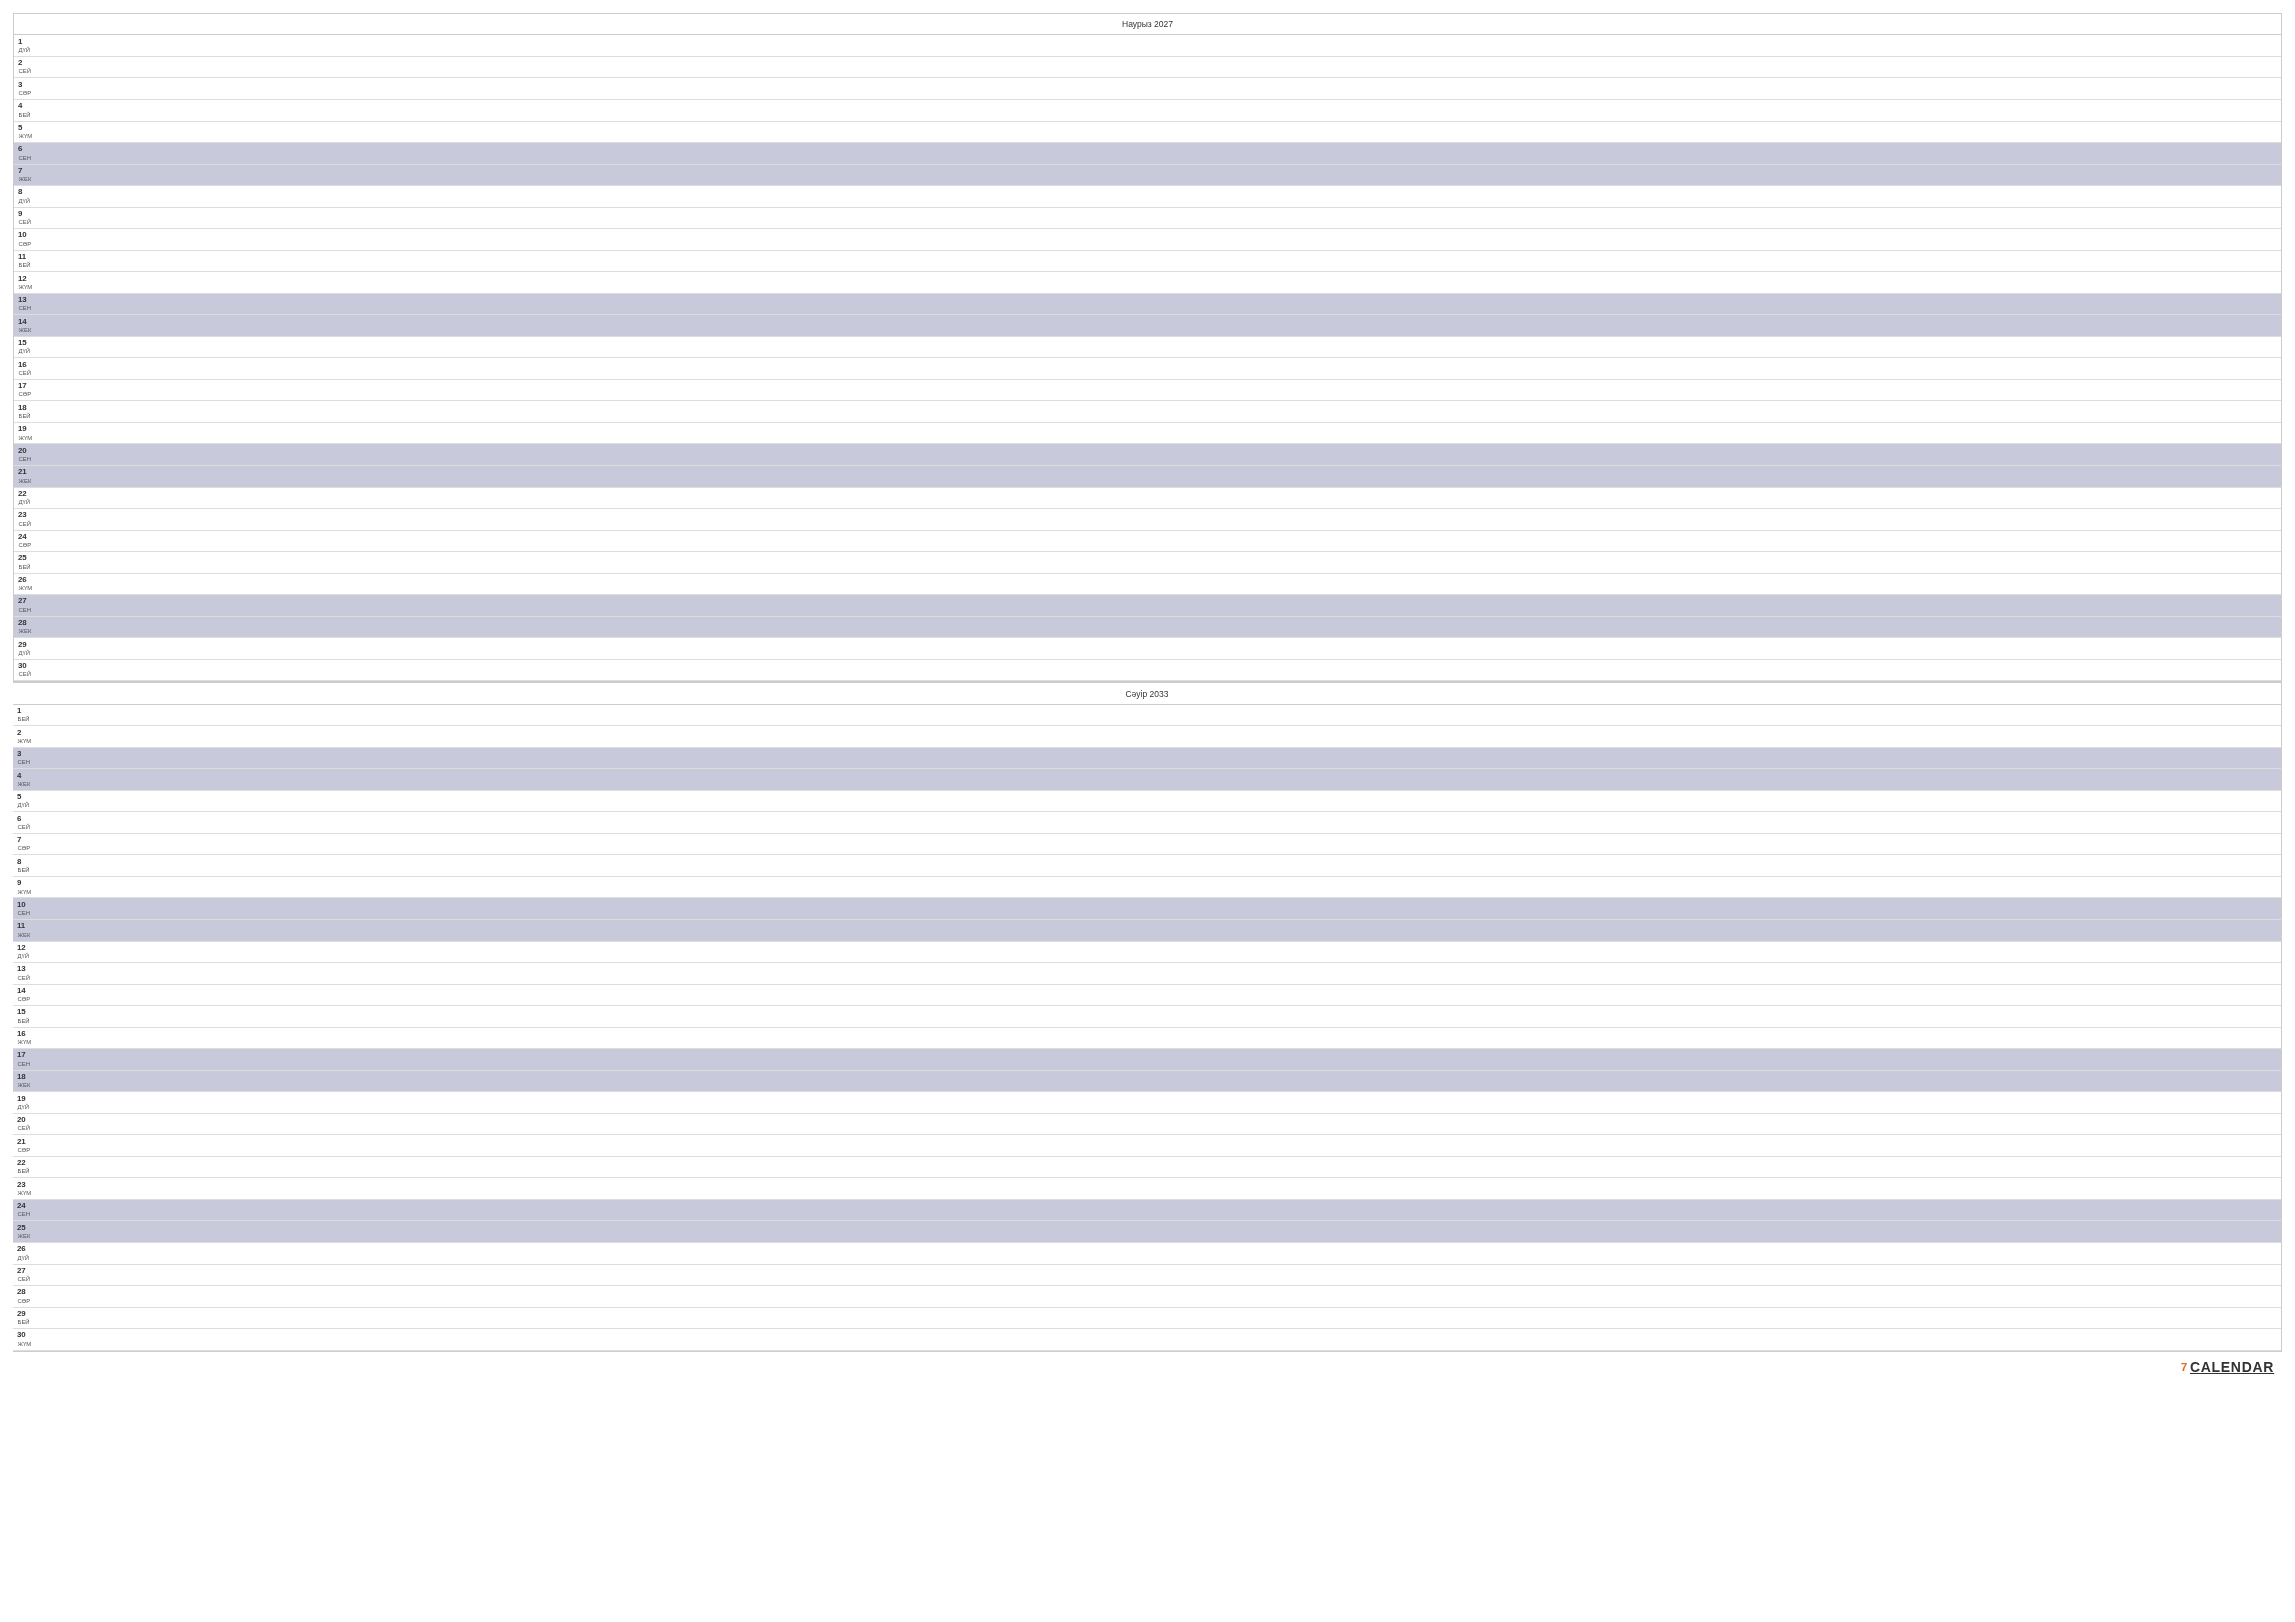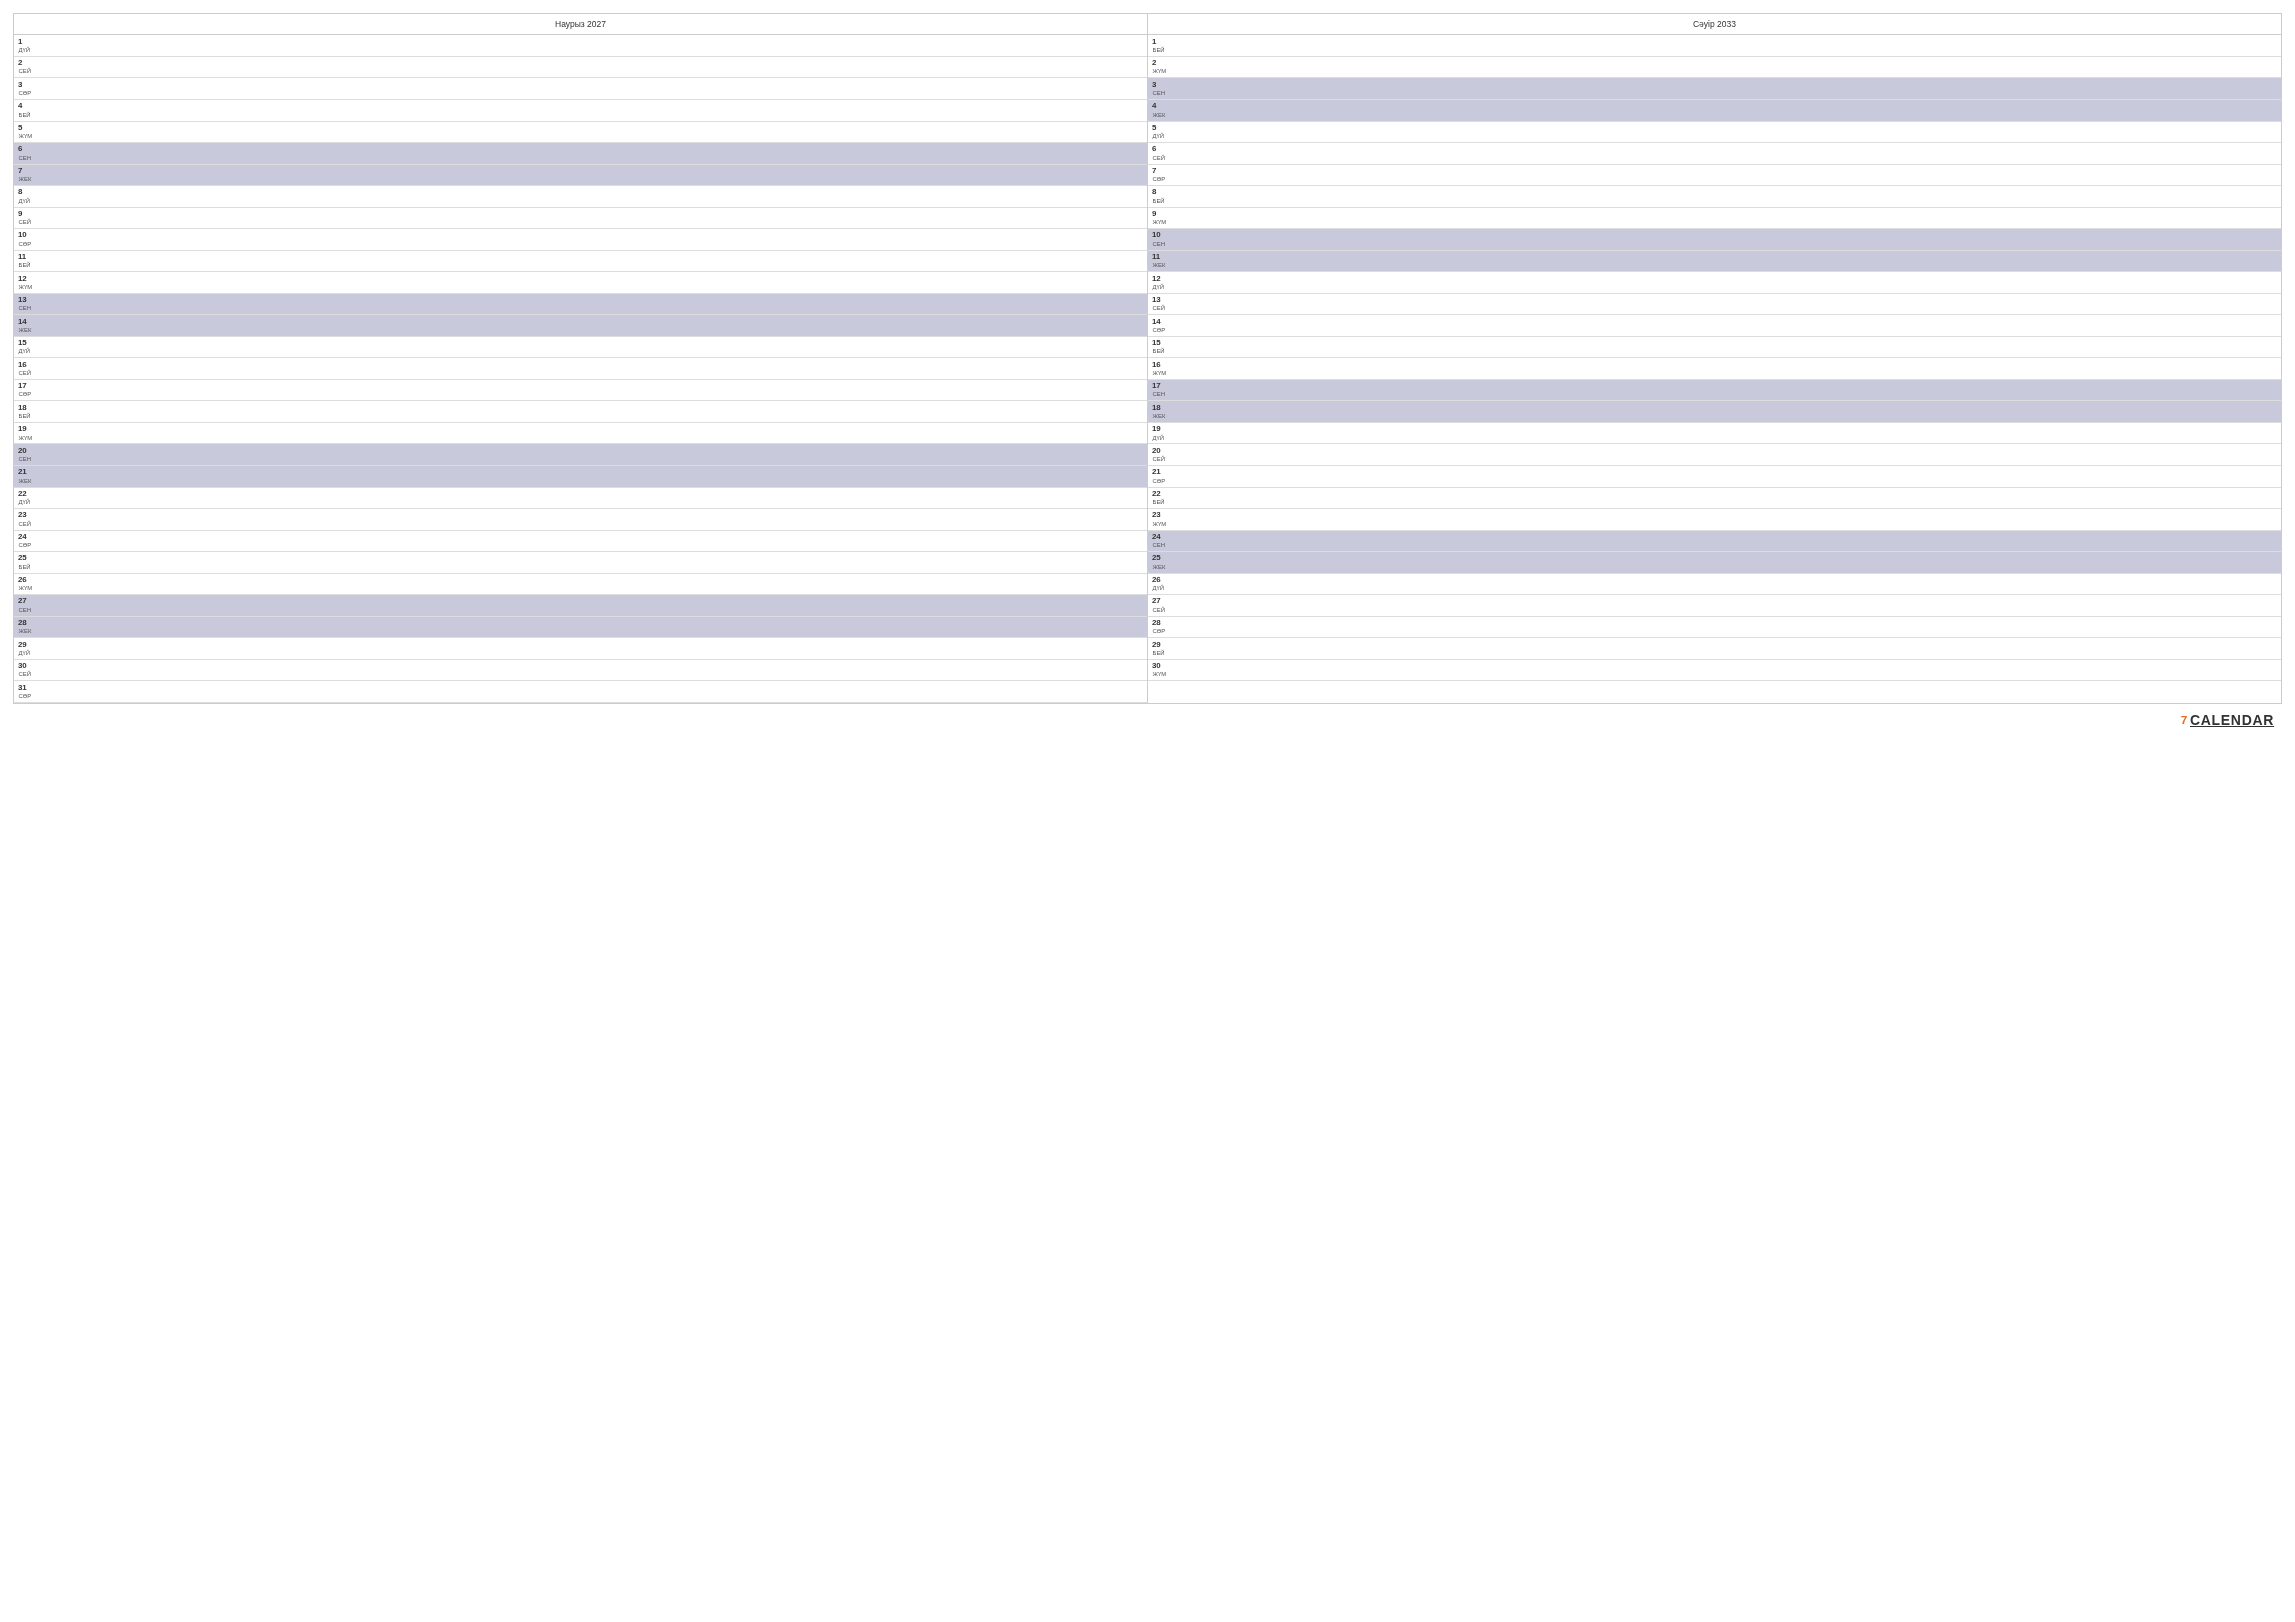--- a/index.html
+++ b/index.html
@@ -11,20 +11,21 @@
     }
     .page {
       width: 100%;
       min-height: 100vh;
       padding: 13px;
     }
     .calendars-container {
       display: flex;
       gap: 0;
       width: 100%;
+      flex-direction: column;
     }
     .calendar-section {
       flex: 1;
       border: 0.7px solid #ccc;
     }
     .calendar-section + .calendar-section {
       border-left: none;
     }
     .calendar-header {
       text-align: center;
@@ -267,26 +268,20 @@
         <span class="day-num">29</span>
         <span class="day-name">ДҮЙ</span>
       </div>
     </div>
           <div class="day-row">
       <div class="day-cell">
         <span class="day-num">30</span>
         <span class="day-name">СЕЙ</span>
       </div>
     </div>
-          <div class="day-row">
-      <div class="day-cell">
-        <span class="day-num">31</span>
-        <span class="day-name">СӘР</span>
-      </div>
-    </div>
         </div>
     </div>
 
     <div class="calendar-section">
       <div class="calendar-header">Сәуір 2033</div>
       <div id="april-days">
           <div class="day-row">
       <div class="day-cell">
         <span class="day-num">1</span>
         <span class="day-name">БЕЙ</span>

